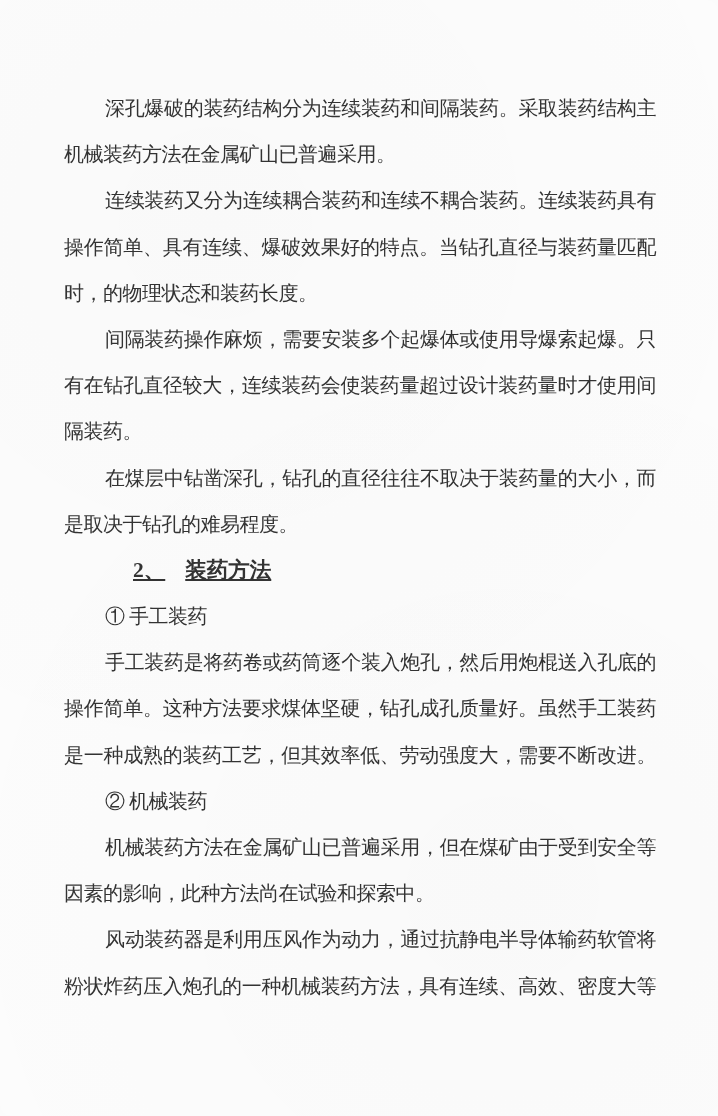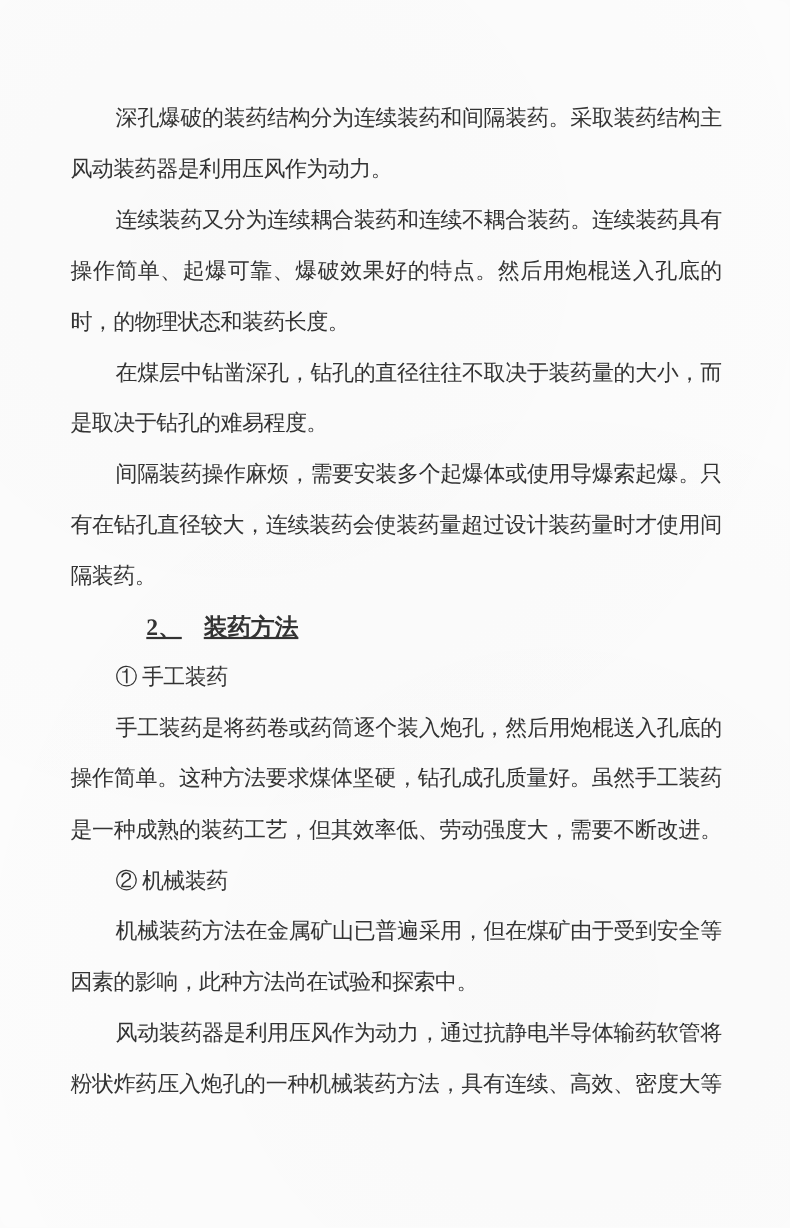--- a/index.html
+++ b/index.html
@@ -59,35 +59,35 @@
     text-align: left;
     font-family: Liberation Serif, serif;
   }
 </style>
 </head>
 <body>
 
 <div class="page" id="page" style="color: rgb(51, 51, 51);">
     <div class="paragraph">
       <div class="line indent justify">深孔爆破的装药结构分为连续装药和间隔装药。采取装药结构主</div>
-      <div class="line">风动装药器是利用压风作为动力。</div>
+      <div class="line">机械装药方法在金属矿山已普遍采用。</div>
     </div>
     <div class="paragraph">
       <div class="line indent justify">连续装药又分为连续耦合装药和连续不耦合装药。连续装药具有</div>
-      <div class="line justify">操作简单、起爆可靠、爆破效果好的特点。然后用炮棍送入孔底的</div>
+      <div class="line justify">操作简单、具有连续、爆破效果好的特点。当钻孔直径与装药量匹配</div>
       <div class="line">时，的物理状态和装药长度。</div>
-    </div>
-    <div class="paragraph">
-      <div class="line indent justify">在煤层中钻凿深孔，钻孔的直径往往不取决于装药量的大小，而</div>
-      <div class="line">是取决于钻孔的难易程度。</div>
     </div>
     <div class="paragraph">
       <div class="line indent justify">间隔装药操作麻烦，需要安装多个起爆体或使用导爆索起爆。只</div>
       <div class="line justify">有在钻孔直径较大，连续装药会使装药量超过设计装药量时才使用间</div>
       <div class="line">隔装药。</div>
+    </div>
+    <div class="paragraph">
+      <div class="line indent justify">在煤层中钻凿深孔，钻孔的直径往往不取决于装药量的大小，而</div>
+      <div class="line">是取决于钻孔的难易程度。</div>
     </div>
     <div class="line heading"><span class="heading-num">2、</span><span class="heading-title">装药方法</span></div>
     <div class="line subheading">① 手工装药</div>
     <div class="paragraph">
       <div class="line indent justify">手工装药是将药卷或药筒逐个装入炮孔，然后用炮棍送入孔底的</div>
       <div class="line justify">操作简单。这种方法要求煤体坚硬，钻孔成孔质量好。虽然手工装药</div>
       <div class="line justify">是一种成熟的装药工艺，但其效率低、劳动强度大，需要不断改进。</div>
     </div>
     <div class="line subheading">② 机械装药</div>
     <div class="paragraph">

